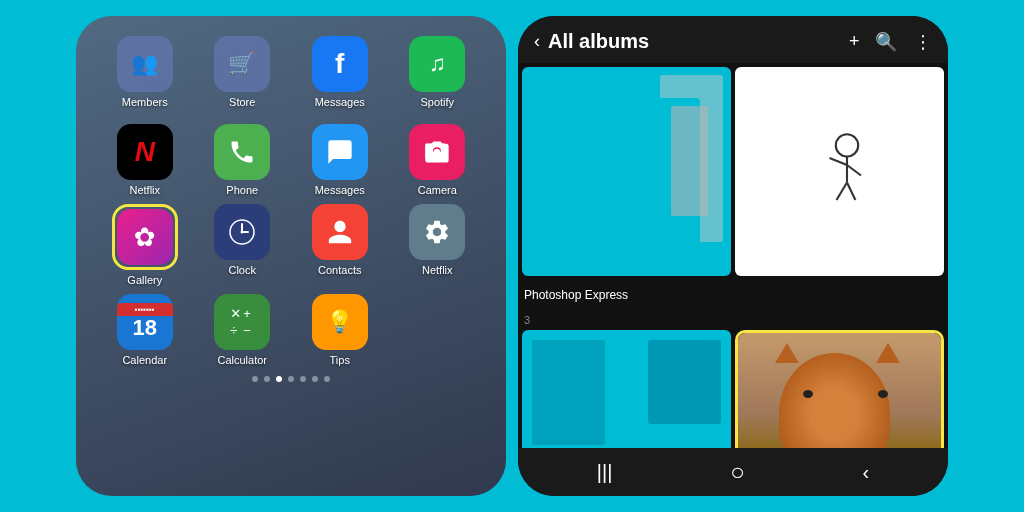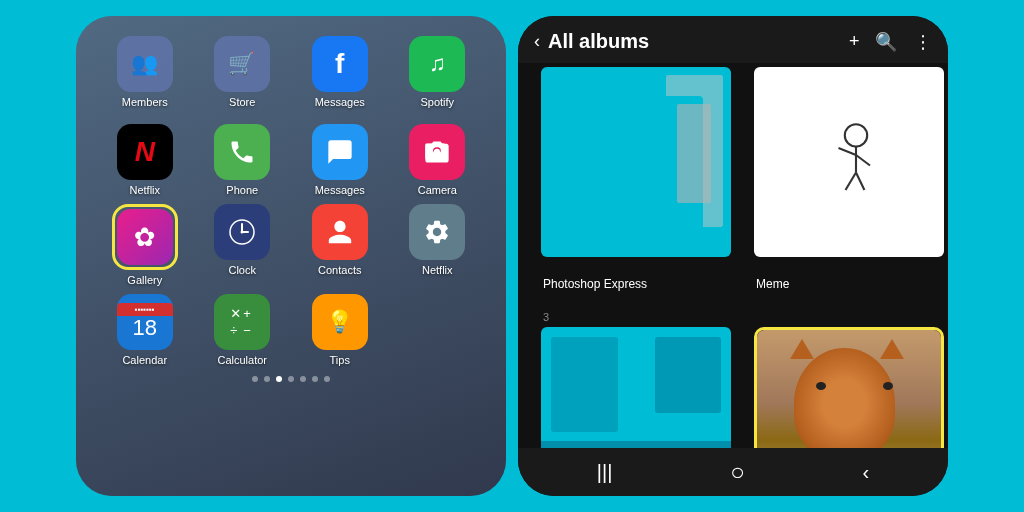--- a/index.html
+++ b/index.html
@@ -186,22 +186,21 @@
       grid-template-columns: 1fr 1fr;
       gap: 4px;
       padding: 4px;
       flex: 1;
       overflow: hidden;
     }
 
     .album-item {
       display: flex;
       flex-direction: column;
-      gap: 20px;
-      margin-left: 19px;
+      gap: 12px;
     }
 
     .album-thumb {
       width: 100%;
       aspect-ratio: 1;
       border-radius: 6px;
       overflow: hidden;
       position: relative;
     }
 
@@ -430,21 +429,21 @@
               </svg>
           </div>
           <span class="app-label">Netflix</span>
         </div>
       </div>
 
       <div class="apps-row">
         <div class="app-item">
           <div class="app-icon icon-calendar" style="flex-direction:column; gap:0;">
             <div style="background:#d32f2f; width:100%; text-align:center; font-size:8px; border-radius:4px 4px 0 0; padding:2px 0; color:white;">▪▪▪▪▪▪▪</div>
-            <div style="font-size:22px; font-weight:normal; line-height:1.1;">18</div>
+            <div style="font-size:22px; font-weight:bold; line-height:1.1;">18</div>
           </div>
           <span class="app-label">Calendar</span>
         </div>
         <div class="app-item">
           <div class="app-icon icon-calculator">
             <div style="display:grid; grid-template-columns:1fr 1fr; gap:2px; font-size:13px;">
               <span>✕</span>
                 <span>+</span>
               <span>÷</span>
                 <span>−</span>
@@ -504,21 +503,20 @@
 
             <line x1="60" y1="38" x2="60" y2="75" stroke="#333" stroke-width="3"></line>
 
             <line x1="60" y1="50" x2="35" y2="40" stroke="#333" stroke-width="3"></line>
             <line x1="60" y1="50" x2="80" y2="65" stroke="#333" stroke-width="3"></line>
 
             <line x1="60" y1="75" x2="45" y2="100" stroke="#333" stroke-width="3"></line>
             <line x1="60" y1="75" x2="72" y2="100" stroke="#333" stroke-width="3"></line>
           </svg>
         </div>
-        <span class="album-name">Meme</span>
       </div>
 
       <div class="album-item">
         <div class="album-thumb album-thumb-family" style="background:#00bcd4; display:flex; align-items:flex-end; justify-content:flex-start; overflow:hidden; position:relative;">
           <div style="position:absolute; bottom:0; left:0; right:0; height:40%; background:rgba(0,100,130,0.5);"></div>
           <div style="position:absolute; top:10px; left:10px; width:35%; height:50%; background:rgba(0,150,180,0.7); border-radius:3px;"></div>
           <div style="position:absolute; top:10px; right:10px; width:35%; height:40%; background:rgba(0,130,160,0.6); border-radius:3px;"></div>
         </div>
 
       </div>

